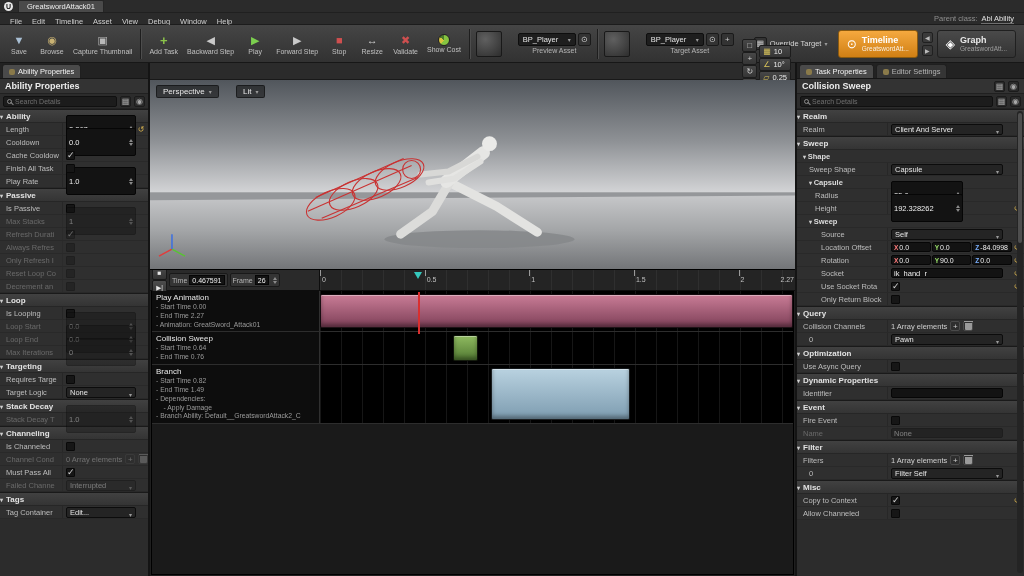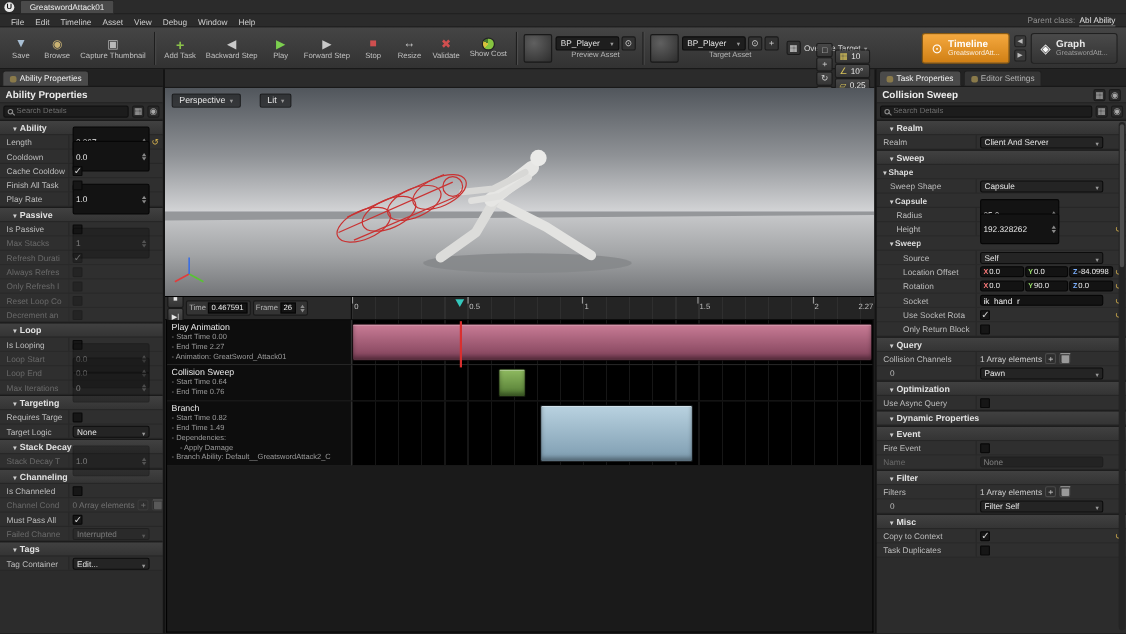--- a/index.html
+++ b/index.html
@@ -28,21 +28,21 @@
   .tblabel{font-size:7px;color:#c0c0c0;white-space:nowrap}
   [data-name="save-icon"]{color:#a9bfd4}
   [data-name="browse-icon"]{color:#c9b273}
   [data-name="capture-thumbnail-icon"]{color:#b9b9b9}
   [data-name="add-task-icon"]{color:#8bc34a;font-weight:bold;font-size:13px}
   [data-name="play-icon"]{color:#7ccf4f}
   [data-name="stop-icon"]{color:#cf4f4f}
   [data-name="validate-icon"]{color:#cf4f4f}
   [data-name="resize-icon"]{color:#cfcfcf}
   .tbicon[data-name="show-cost-icon"]{width:12px;height:12px;border-radius:50%;background:conic-gradient(#86c440 0 62%,#d8c23c 62% 84%,#4a7a2c 84% 100%);border:1px solid #222}
-  .asset-group{display:flex;align-items:center;gap:3px;padding:0 2px}
+  .asset-group{display:flex;align-items:center;gap:16px;padding:0 2px}
   .asset-thumb{width:26px;height:26px;flex:none;background:radial-gradient(circle at 35% 30%,#606060,#2d2d2d);border:1px solid #191919;border-radius:2px}
   .asset-col{display:flex;flex-direction:column;align-items:center;gap:1px}
   .asset-row{display:flex;align-items:center;gap:2px}
   .mini-drop{display:flex;align-items:center;background:#1e1e1e;border:1px solid #0e0e0e;border-radius:2px;height:13px;padding:0 4px;gap:3px;font-size:7.5px;color:#e4e4e4;min-width:58px;justify-content:space-between}
   .mini-icon{width:13px;height:13px;background:#333;border:1px solid #1a1a1a;border-radius:2px;display:flex;align-items:center;justify-content:center;font-size:8px;color:#cfcfcf}
   .asset-label{font-size:7px;color:#b5b5b5;white-space:nowrap}
   .override{display:flex;align-items:center;gap:3px;padding:0 4px;font-size:7.5px;color:#d5d5d5;white-space:nowrap}
   .modes{margin-left:auto;display:flex;align-items:center;gap:4px;padding-right:5px}
   .mode-btn{display:flex;align-items:center;gap:5px;border-radius:3px;padding:2px 8px;height:28px}
   .mode-timeline{background:linear-gradient(#f5a93f,#d07f14);border:1px solid #8a5a10}
@@ -71,21 +71,21 @@
   .panel-title .t{flex:1;font-size:9px;font-weight:bold;color:#ececec;white-space:nowrap;overflow:hidden}
   .ph-icon{width:11px;height:11px;display:flex;align-items:center;justify-content:center;font-size:8px;color:#a8a8a8;background:#2a2a2a;border:1px solid #1b1b1b;border-radius:2px;flex:none}
   .search-row{display:flex;align-items:center;height:15px;flex:none;background:#2c2c2c;border-bottom:1px solid #222;padding:0 3px;gap:3px}
   .search-box{flex:1;display:flex;align-items:center;background:#1c1c1c;border:1px solid #101010;border-radius:2px;height:11px;padding:0 3px;gap:3px;min-width:0}
   .mag{width:5px;height:5px;border:1px solid #8a8a8a;border-radius:50%;position:relative;flex:none}
   .mag::after{content:"";position:absolute;width:4px;height:1px;background:#8a8a8a;transform:rotate(45deg);right:-3px;bottom:-1px}
   .search-ph{font-size:7px;color:#6f6f6f;white-space:nowrap;overflow:hidden}
   .panel-body{flex:1;overflow:hidden}
 
   
-  .sec-head{display:flex;align-items:center;height:14px;background:linear-gradient(#414141,#343434);border-top:1px solid #1a1a1a;border-bottom:1px solid #262626;padding:0 12px;font-weight:bold;font-size:8px;color:#e2e2e2}
+  .sec-head{display:flex;align-items:center;height:14px;background:linear-gradient(#414141,#343434);border-top:1px solid #1a1a1a;border-bottom:1px solid #262626;padding:0 0;font-weight:bold;font-size:8px;color:#e2e2e2}
   .sec-arrow{margin-right:3px;flex:none}
   .sec-arrow::before{content:"▾";font-size:6px;color:#cfcfcf}
   .prow{display:flex;align-items:center;height:13px;background:#2f2f2f;border-bottom:1px solid #292929;padding-right:2px}
   .plabel{flex:none;font-size:7.5px;color:#bdbdbd;padding-left:6px;white-space:nowrap;overflow:hidden}
   .lp .plabel{width:62px}
   .rp .plabel{width:90px}
   .prow[data-indent="1"] .plabel{padding-left:12px}
   .prow[data-indent="2"] .plabel{padding-left:18px}
   .prow[data-indent="3"] .plabel{padding-left:24px}
   .pctl{flex:1;display:flex;align-items:center;min-width:0;border-left:1px solid #272727;padding-left:3px;height:100%;gap:2px}
@@ -1158,20 +1158,32 @@
                   <span class="reset" data-name="reset-to-default-icon"></span>
                 </div>
               </div>
           </div>
 
           <div class="section" data-name="details-section">
             <div class="sec-head" data-name="section-header">
               <span class="sec-arrow" data-name="expand-arrow-icon"></span>
               <span data-name="section-title">Dynamic Properties</span>
             </div>
+            <div>
+
+                <div class="prow" data-name="property-row" data-type="text">
+                  <span class="plabel" data-name="property-label">Identifier</span>
+                  <span class="pctl" data-name="property-value">
+
+                    <span class="ctl-text" data-name="text-field"></span>
+
+                  </span>
+                  <span class="reset" data-name="reset-to-default-icon"></span>
+                </div>
+              </div>
           </div>
 
           <div class="section" data-name="details-section">
             <div class="sec-head" data-name="section-header">
               <span class="sec-arrow" data-name="expand-arrow-icon"></span>
               <span data-name="section-title">Event</span>
             </div>
             <div>
 
                 <div class="prow" data-name="property-row" data-type="check">
@@ -1245,21 +1257,21 @@
                   <span class="plabel" data-name="property-label">Copy to Context</span>
                   <span class="pctl" data-name="property-value">
 
                     <span class="ctl-check" data-name="checkbox" data-on="true"></span>
 
                   </span>
                   <span class="reset" data-name="reset-to-default-icon"></span>
                 </div>
 
                 <div class="prow" data-name="property-row" data-type="check">
-                  <span class="plabel" data-name="property-label">Task Duplicates</span>
+                  <span class="plabel" data-name="property-label">Allow Channeled</span>
                   <span class="pctl" data-name="property-value">
 
                     <span class="ctl-check" data-name="checkbox" data-on="false"></span>
 
                   </span>
                   <span class="reset" data-name="reset-to-default-icon"></span>
                 </div>
               </div>
           </div>
         </div>

